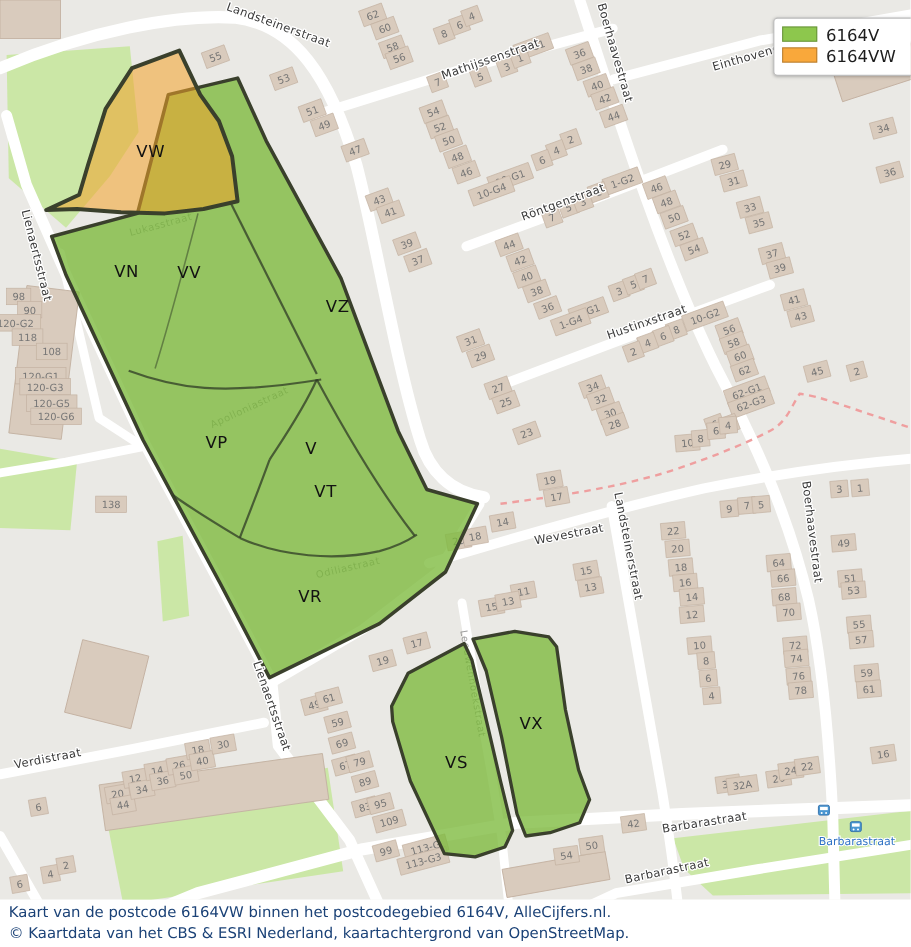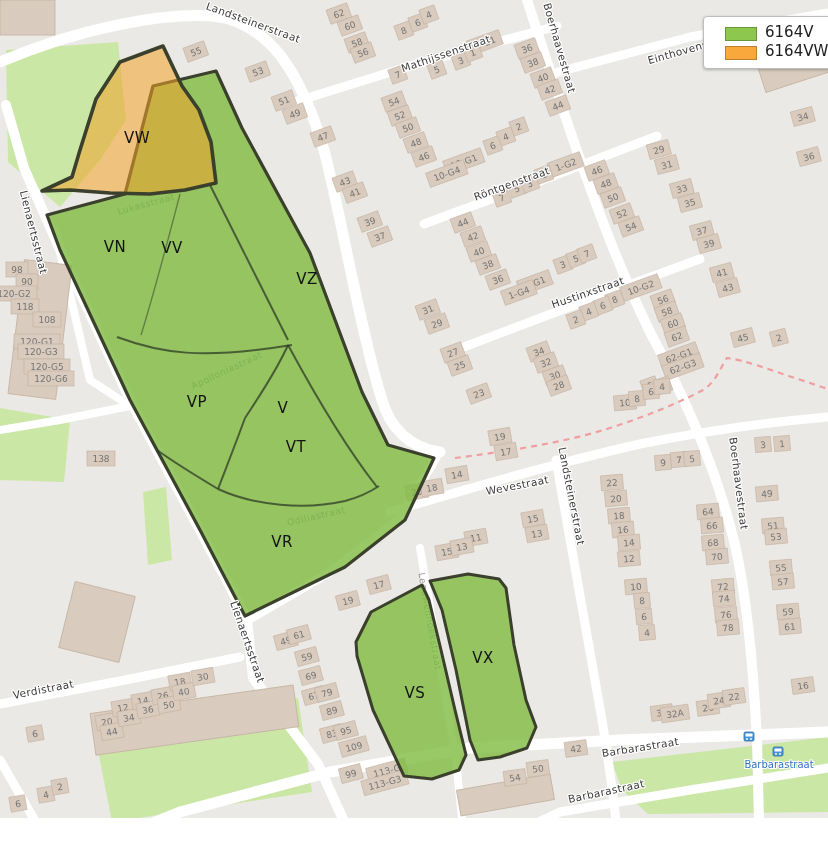--- a/index.html
+++ b/index.html
@@ -4,21 +4,21 @@
 <style>
   html,body{margin:0;padding:0;background:#fff;}
   .stage{position:relative;width:828px;height:861px;overflow:hidden;
          font-family:"DejaVu Sans","Liberation Sans",sans-serif;background:#fff;}
   .map-wrap{position:absolute;top:0;left:0;width:828px;height:818px;}
   svg{display:block;}
   
   .legend{position:absolute;top:16px;left:703px;width:116px;background:#ffffff;
           border:1px solid #bdbdbd;border-radius:4px;padding:5px 8px 6px 7px;
           box-shadow:0 1px 3px rgba(0,0,0,.25);z-index:5;}
-  .legend-row{display:flex;align-items:flex-end;gap:8px;margin:2px 14px;}
+  .legend-row{display:flex;align-items:flex-start;gap:8px;margin:2px 0;}
   .legend-swatch{width:30px;height:12px;border:1px solid rgba(0,0,0,.25);flex:0 0 auto;}
   .legend-label{font-size:15px;color:#1c1c1c;line-height:17px;}
   
   .caption{position:absolute;top:818px;left:0;width:828px;height:43px;background:#ffffff;
            color:#1b4277;font-size:13.5px;line-height:19px;padding:3px 0 0 8px;box-sizing:border-box;}
   
   text{font-family:"DejaVu Sans","Liberation Sans",sans-serif;}
   .street-label{font-size:10.5px;fill:#3a3a3a;letter-spacing:.4px;
     paint-order:stroke;stroke:#ffffff;stroke-width:2.4px;stroke-linejoin:round;text-anchor:middle;}
   .faint-label{font-size:9px;fill:#4c4c4c;opacity:.55;letter-spacing:.6px;text-anchor:middle;}
@@ -521,14 +521,18 @@
     <div class="legend-row">
       <span class="legend-swatch" style="background: rgb(141, 199, 77);"></span>
       <span class="legend-label">6164V</span>
     </div>
     <div class="legend-row">
       <span class="legend-swatch" style="background: rgb(249, 168, 59);"></span>
       <span class="legend-label">6164VW</span>
     </div>
   </div>
 
+  <div class="caption">
+    <div>Kaart van de postcode 6164VW binnen het postcodegebied 6164V, AlleCijfers.nl.</div>
+    <div>© Kaartdata van het CBS &amp; ESRI Nederland, kaartachtergrond van OpenStreetMap.</div>
+  </div>
 
 </div>
 
 </body></html>

